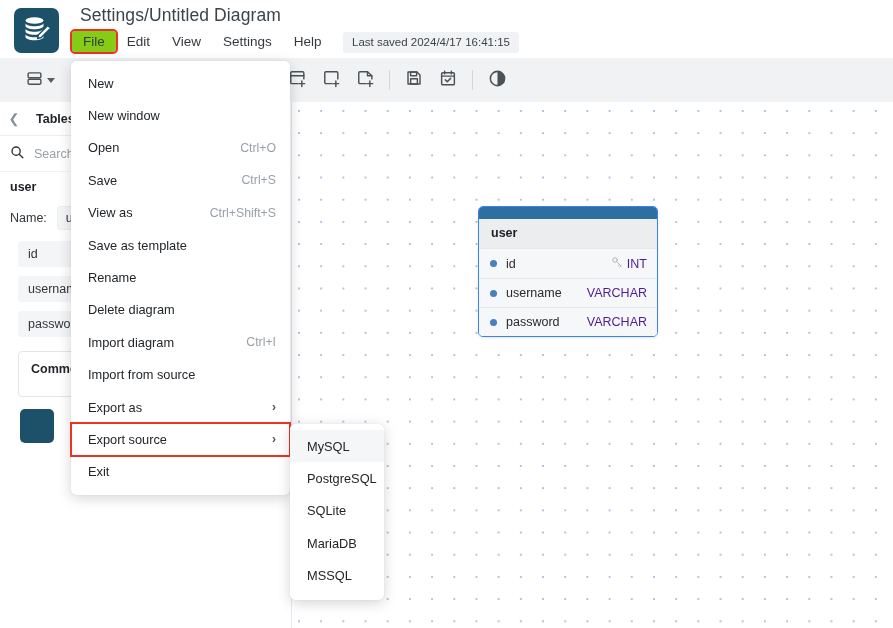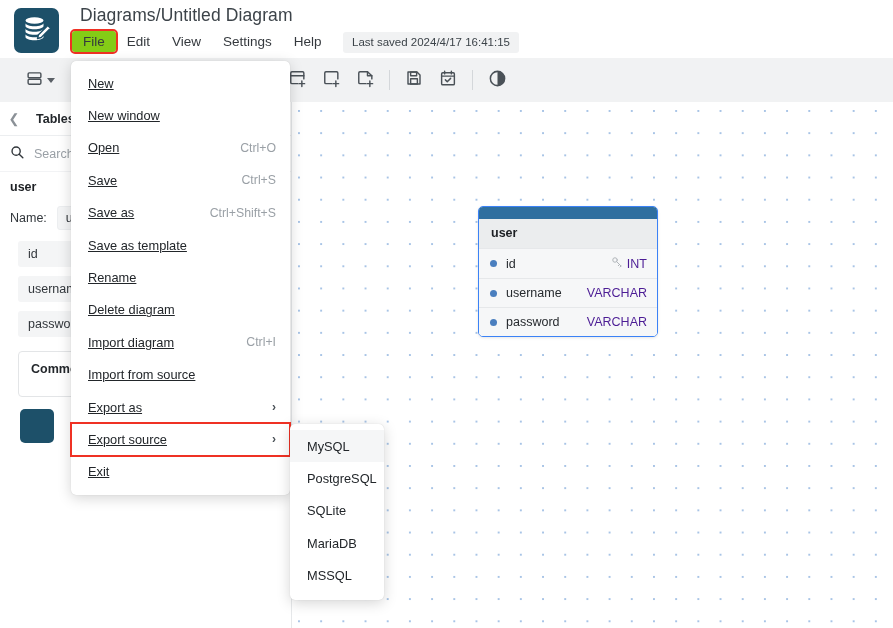--- a/index.html
+++ b/index.html
@@ -248,21 +248,21 @@
     font-size: 12.8px;
     color: #22262a;
     cursor: pointer;
     position: relative;
   }
   .dd-item.hl {
     outline: 2.2px solid #ef3124;
     border-radius: 0;
     outline-offset: -1px;
   }
-  .dd-label { flex: 1; white-space: nowrap; text-decoration: underline; }
+  .dd-label { flex: 1; white-space: nowrap; }
   .dd-short { color: #9aa0a6; font-size: 12.3px; white-space: nowrap; }
   .dd-arrow { color: #4a5157; font-size: 12px; font-weight: bold; }
 
   
   .submenu {
     position: absolute;
     left: 290px; top: 424px;
     width: 94px;
     background: #ffffff;
     border-radius: 5px;
@@ -450,21 +450,21 @@
         <svg width="30" height="30" viewBox="0 0 24 24">
           <ellipse cx="10" cy="5.2" rx="7.2" ry="2.6" fill="#ffffff"></ellipse>
           <path d="M2.8 7.2 v2.4 c0 1.44 3.22 2.6 7.2 2.6 s7.2 -1.16 7.2 -2.6 V7.2 c0 1.44 -3.22 2.6 -7.2 2.6 S2.8 8.64 2.8 7.2 Z" fill="#ffffff"></path>
           <path d="M2.8 11.6 v2.4 c0 1.44 3.22 2.6 7.2 2.6 s7.2 -1.16 7.2 -2.6 v-2.4 c0 1.44 -3.22 2.6 -7.2 2.6 S2.8 13.04 2.8 11.6 Z" fill="#ffffff"></path>
           <path d="M2.8 16 v2.4 c0 1.44 3.22 2.6 7.2 2.6 s7.2 -1.16 7.2 -2.6 V16 c0 1.44 -3.22 2.6 -7.2 2.6 S2.8 17.44 2.8 16 Z" fill="#ffffff"></path>
           <path d="M20.6 9.2 l2.2 2.2 l-7.4 7.4 l-3 .8 l.8 -3 Z" fill="#ffffff" stroke="#1d5069" stroke-width="1.1" stroke-linejoin="round"></path>
         </svg>
       </span>
     </div>
 
-    <div class="title">Diagrams/Untitled Diagram</div>
+    <div class="title">Settings/Untitled Diagram</div>
 
     <div class="menubar">
       <div class="menu-item highlight">File</div>
       <div class="menu-item">Edit</div>
       <div class="menu-item">View</div>
       <div class="menu-item">Settings</div>
       <div class="menu-item">Help</div>
     </div>
 
     <div class="saved-chip">Last saved 2024/4/17 16:41:15</div>
@@ -479,21 +479,21 @@
     </div>
     <div class="dd-item">
       <span class="dd-label">Open</span>
       <span class="dd-short">Ctrl+O</span>
     </div>
     <div class="dd-item">
       <span class="dd-label">Save</span>
       <span class="dd-short">Ctrl+S</span>
     </div>
     <div class="dd-item">
-      <span class="dd-label">Save as</span>
+      <span class="dd-label">View as</span>
       <span class="dd-short">Ctrl+Shift+S</span>
     </div>
     <div class="dd-item">
       <span class="dd-label">Save as template</span>
     </div>
     <div class="dd-item">
       <span class="dd-label">Rename</span>
     </div>
     <div class="dd-item">
       <span class="dd-label">Delete diagram</span>

